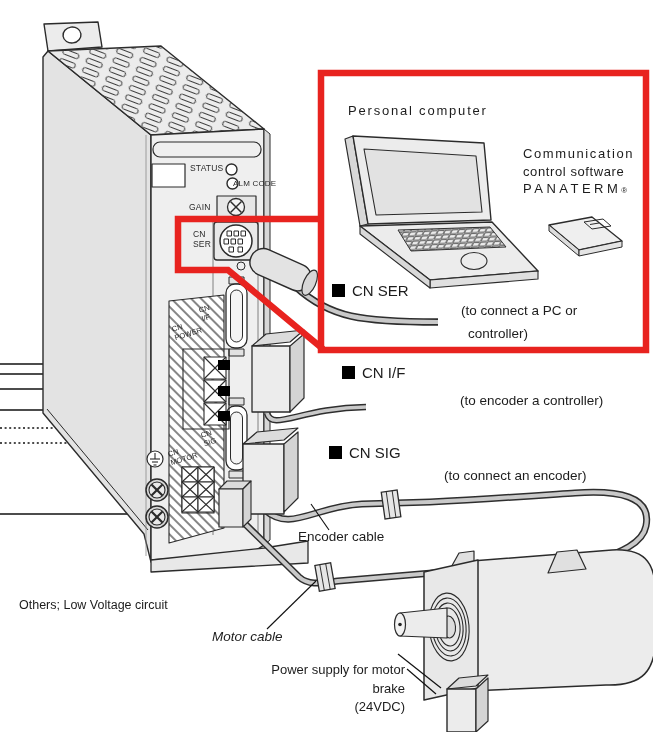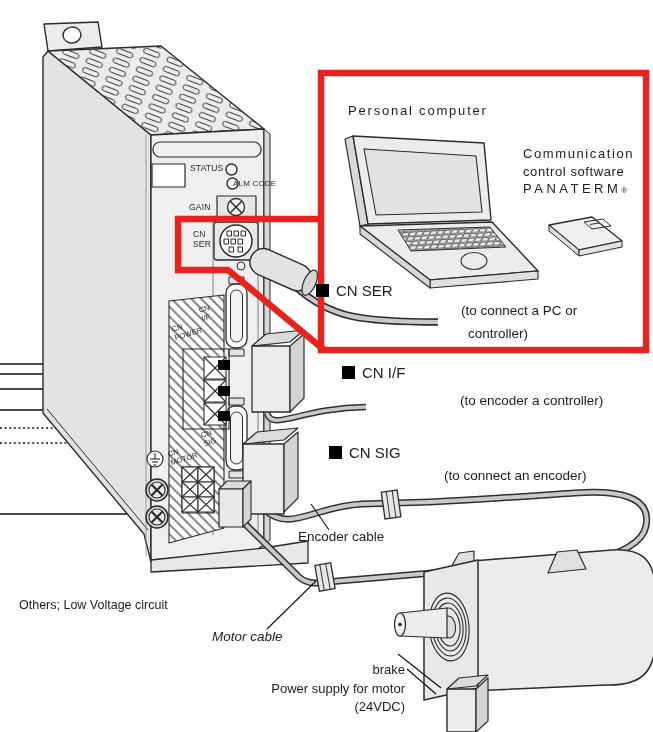--- a/index.html
+++ b/index.html
@@ -296,21 +296,21 @@
 </svg>
 
 <div class="t pc" style="left:348px;top:103px;">Personal computer</div>
 
 <div class="t sw" style="left:523px;top:145px;">
   <div class="l1">Communication</div>
   <div class="l2">control software</div>
   <div class="l3"><span>PANATERM</span><span class="tm">®</span></div>
 </div>
 
-<div class="t head" style="left:316px;top:282px;">
+<div class="t head" style="left:332px;top:282px;">
   <span class="sq"></span>
   <span>CN SER</span>
 </div>
 <div class="t note" style="left:461px;top:303px;">(to connect a PC or</div>
 <div class="t note" style="left:468px;top:326px;">controller)</div>
 
 <div class="t head" style="left:342px;top:364px;">
   <span class="sq"></span>
   <span>CN I/F</span>
 </div>
@@ -319,22 +319,22 @@
 <div class="t head" style="left:329px;top:444px;">
   <span class="sq"></span>
   <span>CN SIG</span>
 </div>
 <div class="t note" style="left:444px;top:468px;">(to connect an encoder)</div>
 
 <div class="t cab" style="left:298px;top:529px;">Encoder cable</div>
 <div class="t cab" style="left:212px;top:629px;font-style:italic;">Motor cable</div>
 
 <div class="t brake" style="left:240px;top:661px;">
+  <div>Power supply for motor</div>
   <div>brake</div>
-  <div>Power supply for motor</div>
   <div>(24VDC)</div>
 </div>
 
 <div class="t lg2" style="left:19px;top:598px;">Others; Low Voltage circuit</div>
 
 <div class="t pl" style="left:190px;top:164px;">STATUS</div>
 <div class="t pl small" style="left:205px;top:179px;margin-left:28px;">ALM CODE</div>
 <div class="t pl" style="left:189px;top:203px;">GAIN</div>
 <div class="t pl" style="left:193px;top:230px;">
   <div>CN</div>

